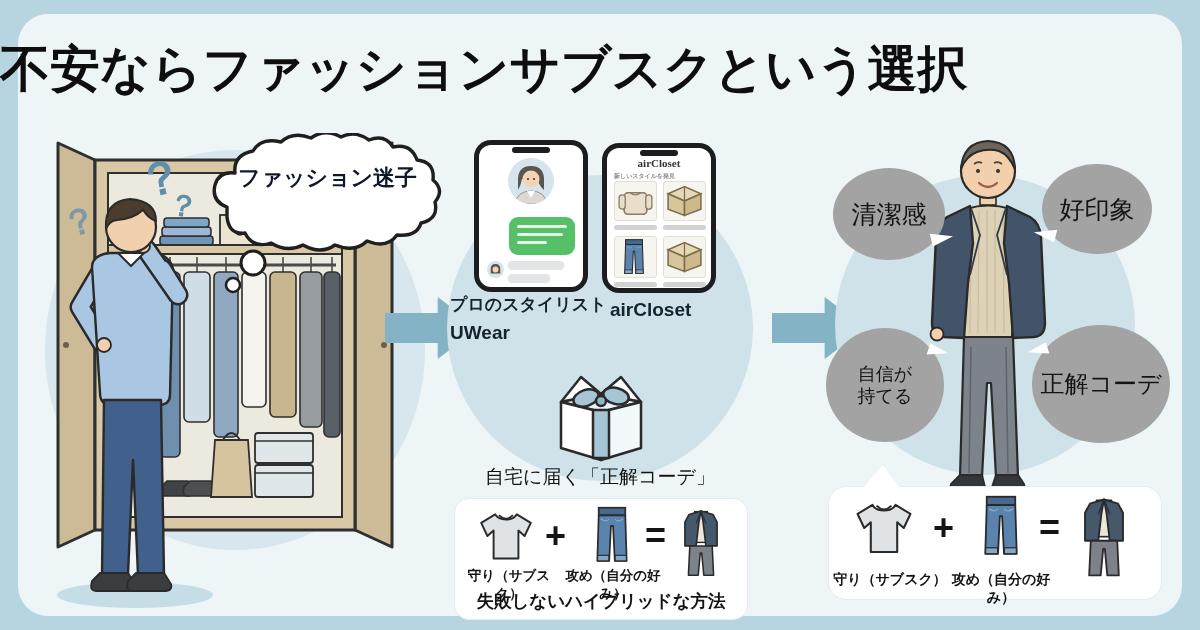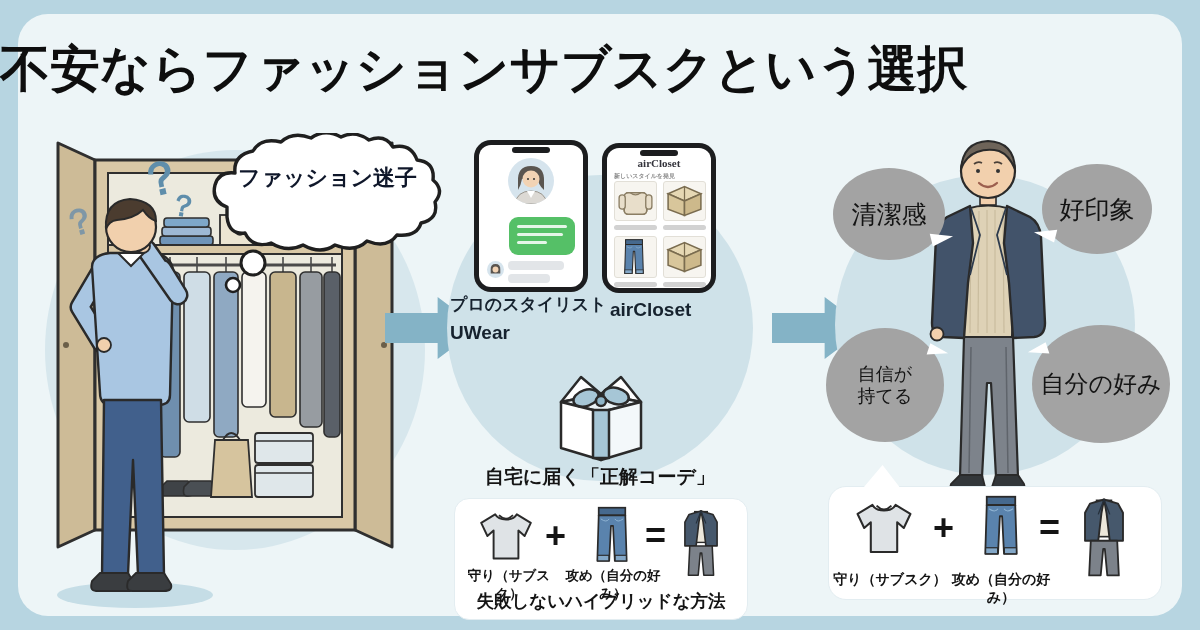--- a/index.html
+++ b/index.html
@@ -236,21 +236,21 @@
       <polygon points="65,34 85,17 105,42" fill="#ffffff"></polygon>
       <polygon points="25,42 65,34 105,42 65,52" fill="#eaf2f6"></polygon>
       <polygon points="25,42 65,52 65,100 25,88" fill="#ffffff"></polygon>
       <polygon points="65,52 105,42 105,88 65,100" fill="#f3f8fa"></polygon>
       <polygon points="57,50 73,50 73,98 57,98" fill="#a6c6d6"></polygon>
       <ellipse cx="50" cy="38" rx="13" ry="8" fill="#a6c6d6" transform="rotate(-18 50 38)"></ellipse>
       <ellipse cx="80" cy="36" rx="13" ry="8" fill="#a6c6d6" transform="rotate(14 80 36)"></ellipse>
       <circle cx="65" cy="41" r="5" fill="#8fb5c8"></circle>
     </g>
   </svg>
-  <div class="abs" style="left:450px;top:464px;width:300px;text-align:center;font-size:19px;font-weight:700;color:#141414;">自宅に届く「正解コーデ」</div>
+  <div class="abs" style="left:450px;top:464px;width:300px;text-align:center;font-size:19px;font-weight:400;color:#141414;">自宅に届く「正解コーデ」</div>
 
   <div class="abs panel" style="left:454px;top:498px;width:294px;height:122px;">
     <svg class="abs" style="left:18px;top:6px;" width="66" height="62" viewBox="0 0 80 80">
         <use href="#sym-tshirt"></use>
       </svg>
     <div class="opsign" style="left:90px;top:16px;">+</div>
     <svg class="abs" style="left:129px;top:4px;" width="56" height="64" viewBox="0 0 80 90">
         <use href="#sym-jeans"></use>
       </svg>
     <div class="opsign" style="left:190px;top:16px;">=</div>
@@ -305,21 +305,21 @@
     <span class="tail" style="left:-8px;bottom:14px;border-width:8px 22px 5px 0;border-color:transparent #fff transparent transparent;transform:rotate(14deg);"></span>
     <span>好印象</span>
   </div>
   <div class="abs bubble" style="left:826px;top:328px;width:118px;height:114px;font-size:18px;line-height:1.25;">
     <span class="tail" style="right:-4px;top:18px;border-width:4px 0 8px 20px;border-color:transparent transparent transparent #fff;transform:rotate(18deg);"></span>
     <span>自信が</span>
     <span>持てる</span>
   </div>
   <div class="abs bubble" style="left:1032px;top:325px;width:138px;height:118px;font-size:24px;line-height:1.3;">
     <span class="tail" style="left:-4px;top:20px;border-width:4px 20px 8px 0;border-color:transparent #fff transparent transparent;transform:rotate(-18deg);"></span>
-    <span>自分の好み</span>
+    <span>正解コーデ</span>
   </div>
 
   <div class="abs panel" style="left:828px;top:486px;width:334px;height:114px;border-radius:18px;">
     <div class="abs" style="left:28px;top:-22px;width:44px;height:24px;background:#ffffff;clip-path:polygon(12% 100%,100% 100%,58% 0);"></div>
     <svg class="abs" style="left:18px;top:8px;" width="74" height="66" viewBox="0 0 80 80">
         <use href="#sym-tshirt"></use>
       </svg>
     <div class="opsign" style="left:104px;top:20px;">+</div>
     <svg class="abs" style="left:142px;top:4px;" width="60" height="70" viewBox="0 0 80 90">
         <use href="#sym-jeans"></use>

